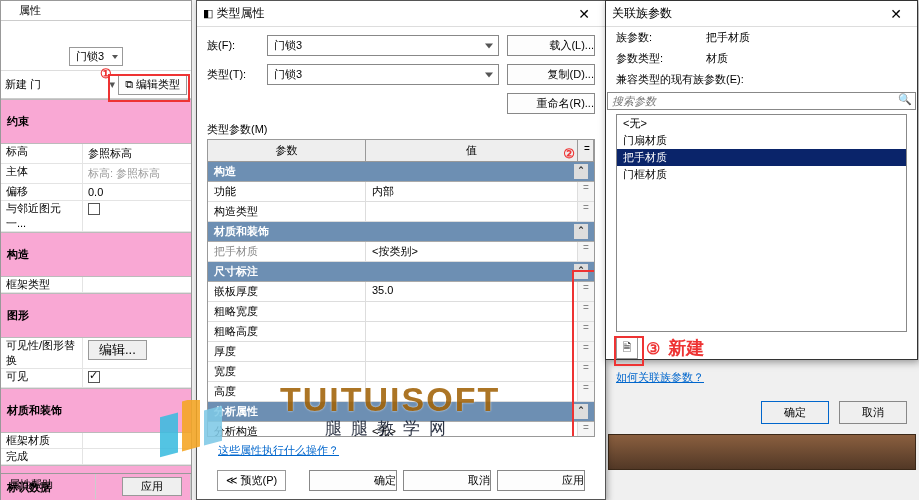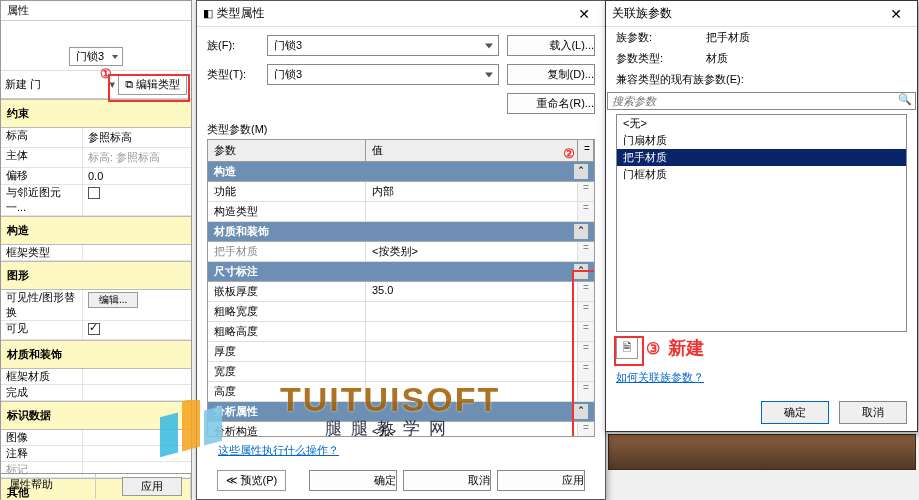--- a/index.html
+++ b/index.html
@@ -1,73 +1,73 @@
 <!DOCTYPE html>
 <html><head>
 <meta charset="utf-8">
 <style>
 *{margin:0;padding:0;box-sizing:border-box;font-family:"Microsoft YaHei","SimSun",Arial,sans-serif;font-size:11px}
 body{background:#f0f0f0;width:919px;height:500px;position:relative;overflow:hidden}
 .panel-left{position:absolute;left:0;top:0;width:192px;height:500px;background:#fff;border:1px solid #999}
-.pl-title{background:#fff;padding:2px 6px;border-bottom:1px solid #ccc}
+.pl-title{background:#fff;padding:2px 18px;border-bottom:1px solid #ccc}
 .pl-thumb{height:50px;display:flex;align-items:flex-end;justify-content:center;padding-bottom:4px;border-bottom:1px solid #ddd}
 .pl-thumb-sel{border:1px solid #999;padding:1px 18px 1px 6px;background:#fff;position:relative}
 .pl-thumb-sel::after{content:"";position:absolute;right:4px;top:50%;transform:translateY(-50%);border-left:3px solid transparent;border-right:3px solid transparent;border-top:4px solid #555}
 .pl-new{display:flex;align-items:center;padding:3px 4px;border-bottom:1px solid #ccc}
 .pl-new-txt{flex:1}
 .pl-new-dd{width:12px;text-align:center;color:#555}
 .pl-edit-btn{border:1px solid #999;padding:2px 6px;display:flex;align-items:center;gap:3px;background:#fdfdfd}
 .red-box{border:2px solid #e33}
 .red-box-1{position:absolute;left:108px;top:74px;width:82px;height:28px;pointer-events:none}
 .red-num{color:#e33;font-weight:bold;font-size:13px}
 .num1{position:absolute;left:100px;top:66px}
-.pl-section{background:#fef9c3;padding:6px 6px;font-weight:bold;border-top:1px solid #bbb;border-bottom:1px solid #bbb}
+.pl-section{background:#f9a8d4;padding:14px 6px;font-weight:bold;border-top:1px solid #bbb;border-bottom:1px solid #bbb}
 .pl-row{display:flex;border-bottom:1px solid #e4e4e4}
 .pl-cell-l{width:82px;padding:0 5px;border-right:1px solid #e4e4e4;background:#fff}
 .pl-cell-r{flex:1;padding:2px 5px;background:#fff;position:relative}
 .gray-txt{color:#999}
 .chk{width:12px;height:12px;border:1px solid #555;display:inline-block;position:relative}
 .chk.on::after{content:"✓";position:absolute;left:0;top:-3px;font-size:11px}
-.pl-edit-sm{border:1px solid #999;padding:0 10px;font-size:10px}
+.pl-edit-sm{border:1px solid #999;padding:0 10px;font-size:13px}
 .pl-bottom{position:absolute;bottom:0;left:0;right:0;display:flex;border-top:1px solid #999}
 .pl-bottom>div{flex:1;padding:3px 8px;border-right:1px solid #ccc}
 .pl-bottom button{border:1px solid #999;padding:1px 18px}
 
 .dlg-type{position:absolute;left:196px;top:0;width:410px;height:500px;background:#fff;border:1px solid #555;box-shadow:2px 2px 6px rgba(0,0,0,.3)}
 .dlg-title{display:flex;align-items:center;padding:4px 6px;background:#fff;border-bottom:1px solid #ddd}
 .dlg-title-txt{flex:1;font-size:12px}
 .dlg-x{width:30px;text-align:center;font-size:14px}
 .dlg-body{padding:8px 10px 0}
 .frow{display:flex;align-items:center;margin-bottom:8px}
 .flab{width:60px}
 .fsel{flex:1;border:1px solid #888;padding:2px 6px;background:#fff;position:relative;margin-right:8px}
 .fsel::after{content:"";position:absolute;right:5px;top:50%;transform:translateY(-50%);border-left:4px solid transparent;border-right:4px solid transparent;border-top:5px solid #555}
 .fbtn{border:1px solid #888;padding:2px 0;width:88px;text-align:right;background:#fdfdfd}
 .tp-label{margin:4px 0 2px}
 .tp-grid{border:1px solid #999;height:298px;overflow:hidden;position:relative}
 .tp-hdr{display:flex;background:#eee;border-bottom:1px solid #999}
-.tp-hdr>div{padding:3px 6px;border-right:1px solid #999;text-align:left}
+.tp-hdr>div{padding:3px 6px;border-right:1px solid #999;text-align:center}
 .tp-hdr .c1{width:158px}
 .tp-hdr .c2{flex:1}
 .tp-hdr .c3{width:16px;font-size:10px}
 .tp-cat{background:#6d8fb3;color:#fff;padding:2px 6px;font-weight:bold;display:flex;border-bottom:1px solid #aaa}
 .tp-cat span:first-child{flex:1}
 .tp-cat .collapse{width:14px;text-align:center;color:#333;background:#ddd;font-size:9px;line-height:12px}
 .tp-r{display:flex;border-bottom:1px solid #ddd}
 .tp-r .c1{width:158px;padding:2px 6px;border-right:1px solid #ddd}
 .tp-r .c2{flex:1;padding:2px 6px;border-right:1px solid #ddd}
 .tp-r .c3{width:16px;text-align:center;color:#888;font-size:10px;background:#f5f5f5}
 .tp-r.gray .c1{color:#888}
 .red-box-2{position:absolute;right:-2px;top:130px;width:24px;height:240px;border:2px solid #e33;pointer-events:none}
 .num2{position:absolute;right:30px;top:145px;color:#e33;font-weight:bold}
 .tp-link{color:#06c;text-decoration:underline;margin:6px 11px;display:inline-block}
 .tp-foot{display:flex;justify-content:flex-end;gap:6px;padding:6px 10px;align-items:center}
 .tp-foot .prev{margin-right:auto;border:1px solid #999;padding:2px 8px;display:flex;align-items:center;gap:3px}
 
-.dlg-assoc{position:absolute;left:605px;top:0;width:313px;height:432px;background:#fff;border:1px solid #333;box-shadow:2px 2px 8px rgba(0,0,0,.4)}
+.dlg-assoc{position:absolute;left:605px;top:0;width:313px;height:360px;background:#fff;border:1px solid #333;box-shadow:2px 2px 8px rgba(0,0,0,.4)}
 .da-row{display:flex;padding:3px 10px}
 .da-lab{width:90px}
 .da-search{margin:2px 1px;border:1px solid #888;display:flex}
 .da-search input{flex:1;border:none;padding:2px 4px;outline:none;color:#999;font-style:italic}
 .da-search .mag{width:20px;text-align:center;color:#336}
 .da-list{margin:4px 10px;border:1px solid #888;height:218px;background:#fff}
 .da-item{padding:1px 6px}
 .da-item.sel{background:#0a246a;color:#fff}
 .da-tools{margin:4px 10px;display:flex;align-items:center;gap:8px}
 .da-new-btn{width:22px;height:22px;border:1px solid #999;display:flex;align-items:center;justify-content:center;font-size:13px}

